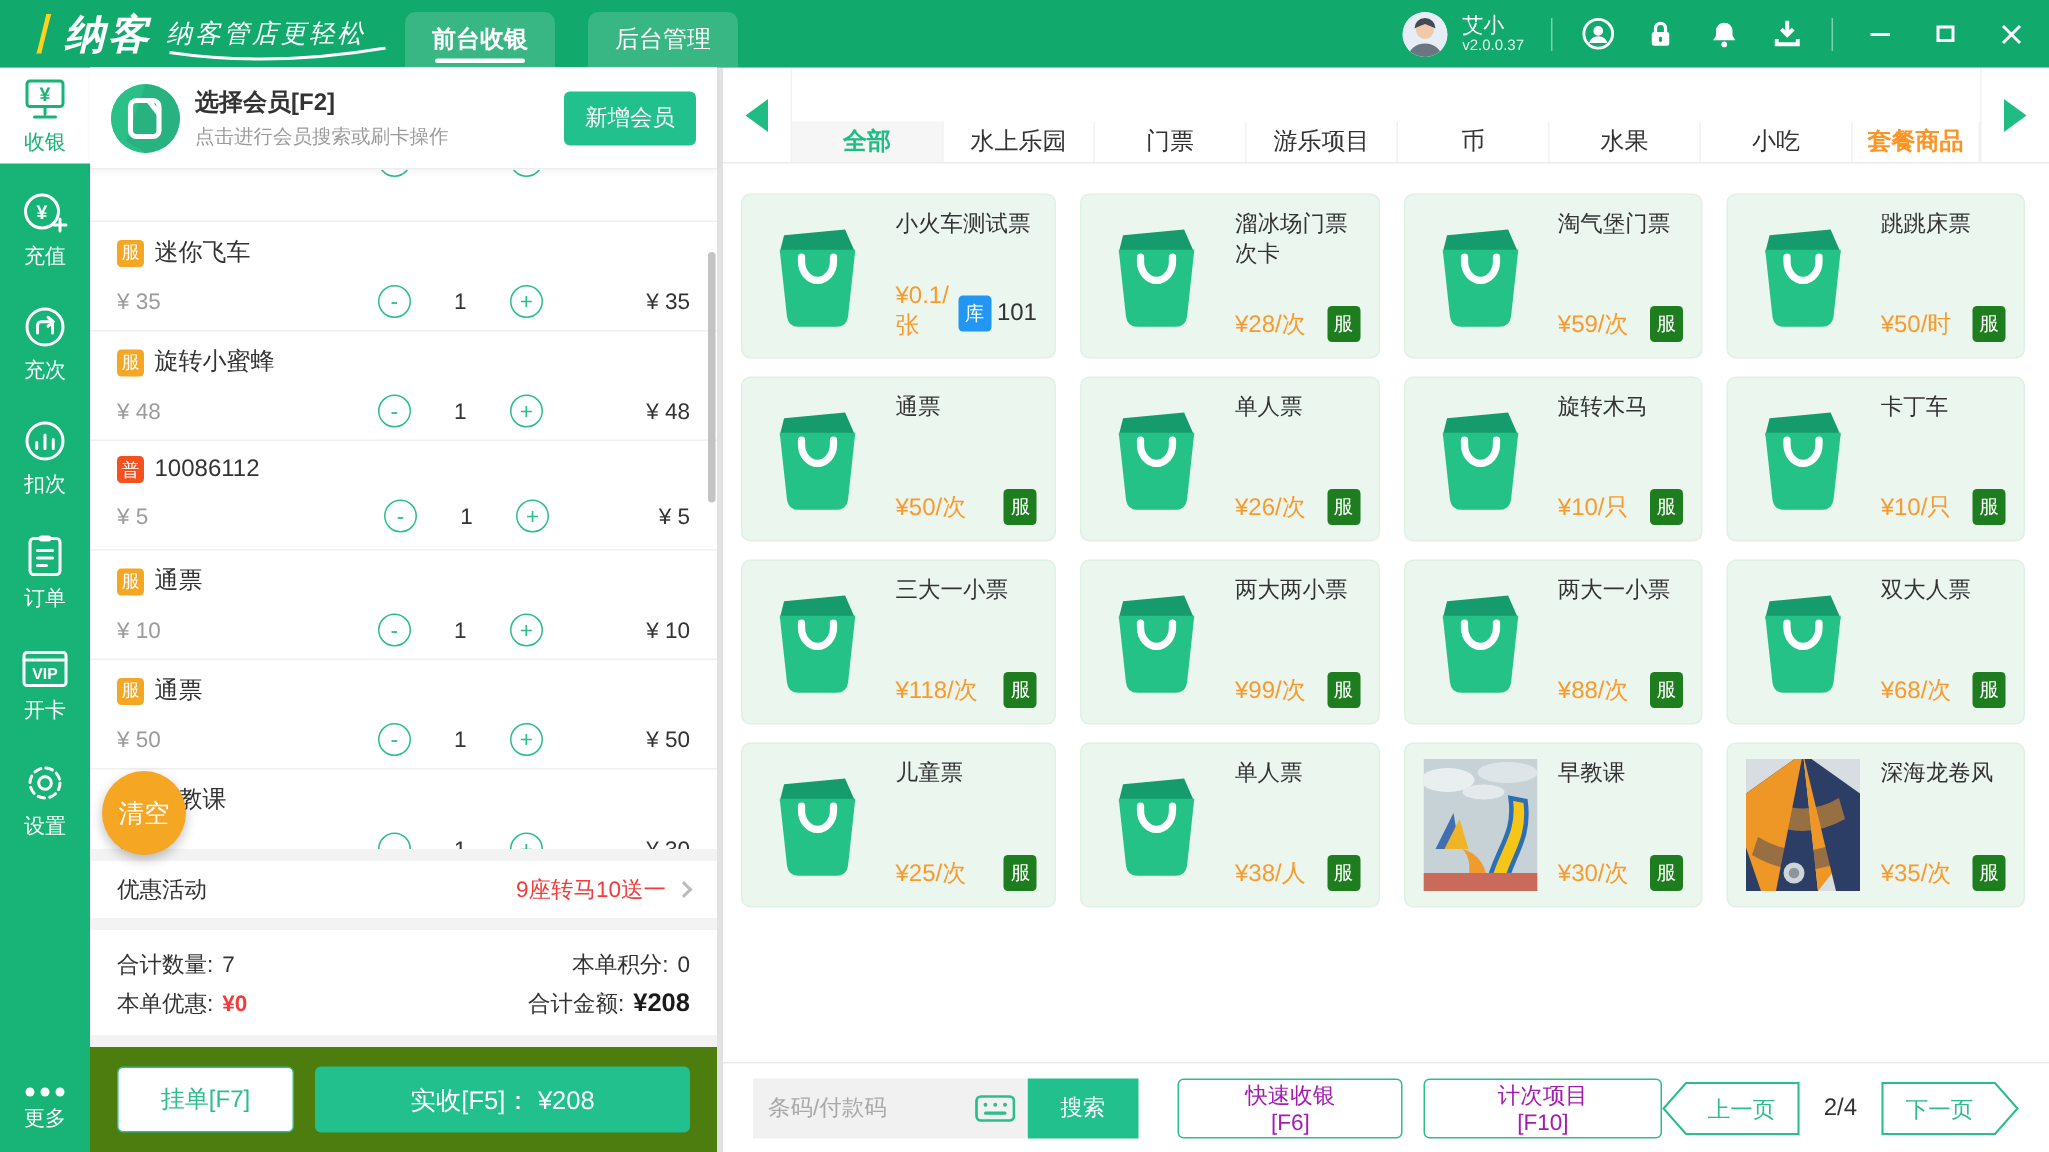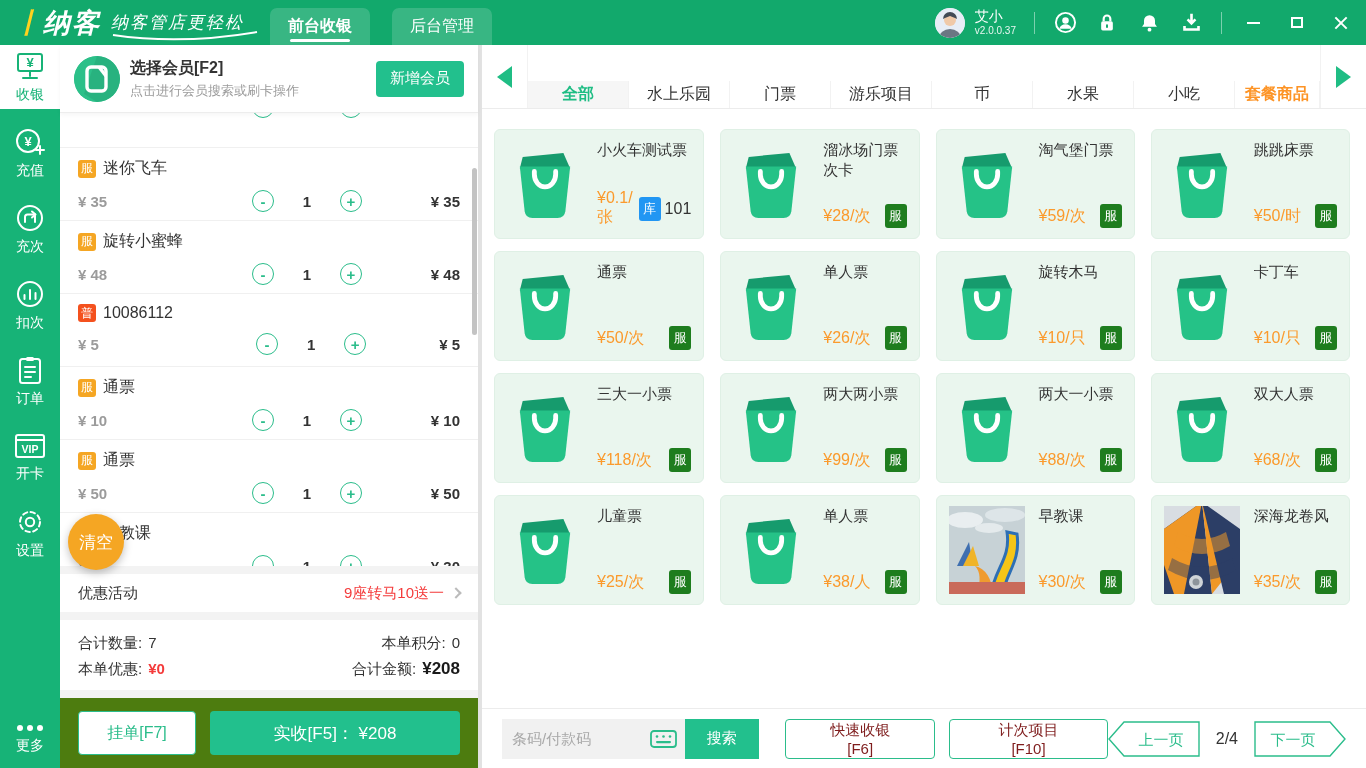--- a/index.html
+++ b/index.html
@@ -53,21 +53,21 @@
     border-radius:4px; font-size:15px; cursor:pointer; }
 
   .cart-list { flex:1; overflow:hidden; position:relative; }
   .cart-row { height:73px; border-bottom:1px solid #f0f0f0; padding:10px 18px 0 18px; }
   .cart-row.partial { margin-top:-38px; }
   .cart-line1 { display:flex; align-items:center; gap:7px; font-size:16px; color:#333; }
   .cart-badge { width:18px; height:18px; border-radius:3px; color:#fff; font-size:12px;
     display:flex; align-items:center; justify-content:center; flex:0 0 auto; }
   .cart-badge.service { background:#f5a623; }
   .cart-badge.normal { background:#f4511e; }
-  .cart-line2 { display:flex; align-items:center; margin-top:11px; font-size:15px;font-weight:bold; }
+  .cart-line2 { display:flex; align-items:center; margin-top:11px; font-size:15px; }
   .cart-price { color:#9b9b9b; width:105px; }
   .stepper { flex:1; display:flex; align-items:center; justify-content:center; gap:26px; }
   .step-btn { width:22px; height:22px; border-radius:50%; border:1px solid #2bbd8b; color:#2bbd8b;
     display:flex; align-items:center; justify-content:center; font-size:15px; cursor:pointer; background:#fff; line-height:1; }
   .cart-qty { color:#333; min-width:14px; text-align:center; }
   .cart-total { margin-left:auto; color:#333; }
   .cart-scroll-thumb { position:absolute; right:1px; top:55px; width:5px; height:167px; background:#c3c3c3; border-radius:3px; }
 
   .clear-btn { position:absolute; left:8px; top:469px; width:56px; height:56px; border-radius:50%;
     background:#f5a623; color:#fff; border:none; font-size:17px; z-index:5; cursor:pointer;
@@ -121,21 +121,21 @@
   .prod-badge.stock { background:#2196f3; margin-left:6px; }
   .prod-stock { color:#333; font-size:16px; margin-left:4px; }
 
   .bottom-bar { height:60px; border-top:1px solid #ececec; display:flex; align-items:center; padding:0 20px; }
   .search-box { position:relative; width:186px; height:40px; background:#f1f1f1; }
   .search-input { width:100%; height:100%; border:none; background:transparent; padding:0 40px 0 10px;
     font-size:15px; color:#333; outline:none; font-family:inherit; }
   .search-input::placeholder { color:#a8a8a8; }
   .kbd-icon { position:absolute; right:8px; top:11px; cursor:pointer; }
   .search-btn { width:76px; height:40px; background:#22c08d; color:#fff; border:none; font-size:15px; cursor:pointer; }
-  .outline-btn { height:40px; background:#fff; border:1px solid #2bbd8b; color:#7f1d1d; border-radius:4px;
+  .outline-btn { height:40px; background:#fff; border:1px solid #2bbd8b; color:#a21caf; border-radius:4px;
     font-size:15px; padding:0 32px; cursor:pointer; }
   .quick-btn { margin-left:26px; }
   .count-btn { margin-left:14px; }
   .pager { margin-left:auto; display:flex; align-items:center; gap:16px; }
   .page-btn { cursor:pointer; display:block; }
   .page-num { font-size:16px; color:#333; }
 </style>
 </head>
 <body>
 

